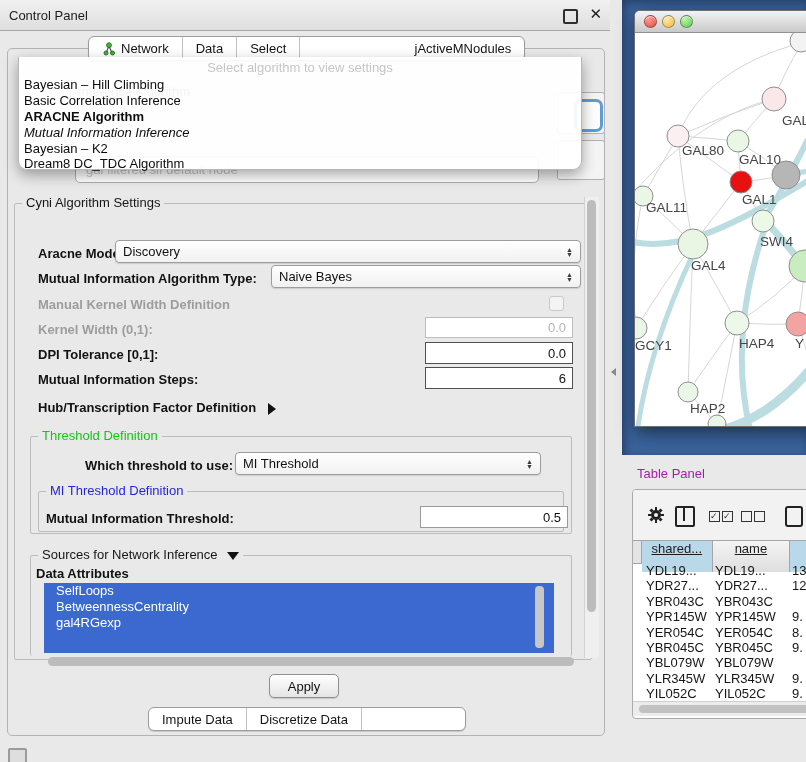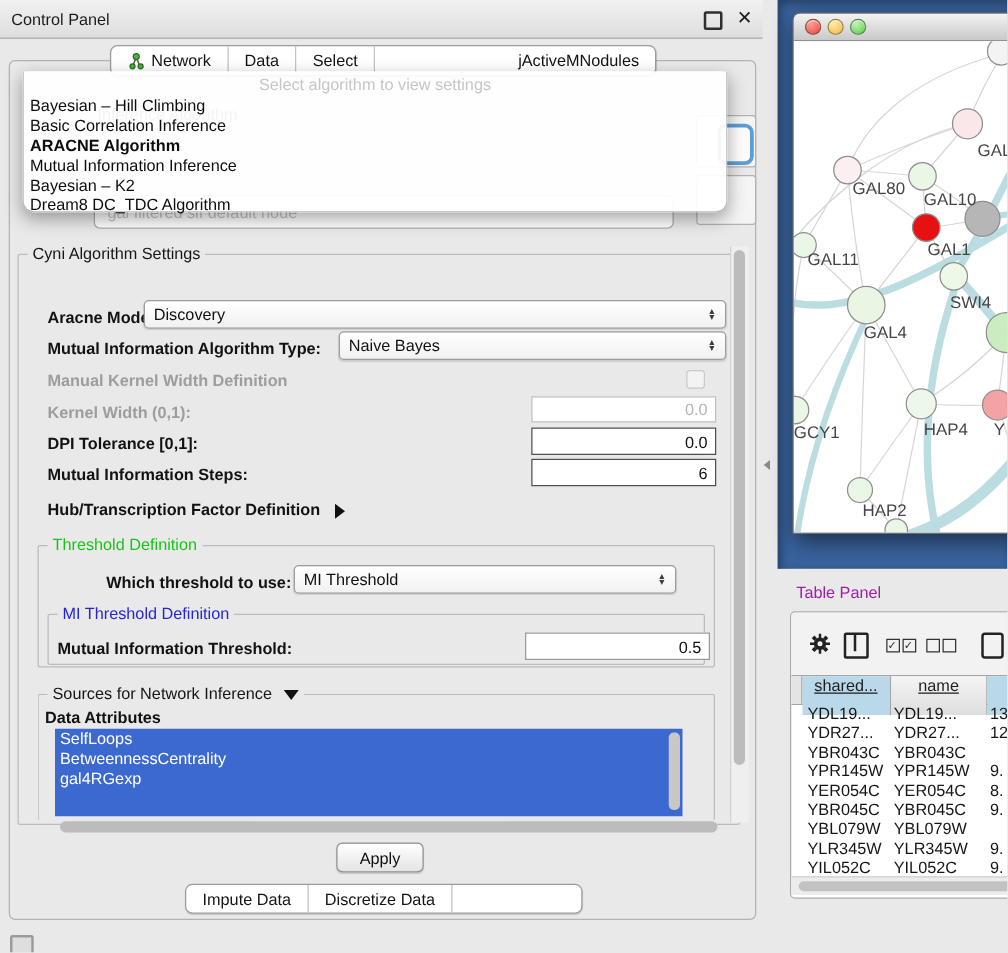--- a/index.html
+++ b/index.html
@@ -54,21 +54,21 @@
             justify-content:flex-end;padding-right:6px;}
   .numfield.en{border:1px solid #4f4f4f;color:#111;}
   .numfield.dis{border:1px solid #bdbdbd;color:#b4b4b4;}
   .chk{position:absolute;width:13px;height:13px;border:1px solid #c9c9c9;border-radius:3px;background:#f3f3f3;}
 
   .disc-arrow{display:inline-block;width:0;height:0;border-left:8px solid #111;
               border-top:6px solid transparent;border-bottom:6px solid transparent;vertical-align:middle;}
   .down-arrow{display:inline-block;width:0;height:0;border-top:8px solid #111;
               border-left:6px solid transparent;border-right:6px solid transparent;vertical-align:middle;}
 
-  .attr-list{left:44px;top:583px;width:502px;height:70px;background:#3c69cf;overflow:hidden;z-index:2;}
+  .attr-list{left:44px;top:583px;width:502px;height:70px;background:#3c69cf;overflow:hidden;z-index:2;padding-left:8px;}
   .attr-item{height:16px;line-height:16px;padding-left:4px;color:#fff;font-size:13px;white-space:nowrap;}
   .list-thumb{left:535px;top:586px;width:9px;height:62px;background:#c7c7c7;border-radius:4px;z-index:3;}
 
   .vscroll-track{left:584px;top:197px;width:14px;height:461px;background:#efefef;border-left:1px solid #d2d2d2;}
   .vscroll-thumb{left:587px;top:200px;width:9px;height:412px;background:#bcbcbc;border-radius:5px;}
   .hscroll-thumb{left:48px;top:657px;width:526px;height:9px;background:#bcbcbc;border-radius:5px;}
 
   .apply-btn{left:269px;top:674px;width:68px;height:22px;border:1px solid #8f8f8f;border-radius:5px;
              background:linear-gradient(#ffffff,#e4e4e4);display:flex;align-items:center;justify-content:center;
              font-size:13px;color:#111;box-shadow:0 1px 1px rgba(0,0,0,0.15);}
@@ -152,21 +152,21 @@
   <div class="abs ghost-box" style="left:557px;top:140px;width:46px;height:38px;border-radius:3px;"></div>
   <div class="abs ghost-combo">
     <span>gal filtered sif default node</span>
   </div>
 
   <div class="abs popup">
     <div class="popup-ghost">Select algorithm to view settings</div>
     <div class="popup-item" style="top:20px;">Bayesian – Hill Climbing</div>
     <div class="popup-item" style="top:36px;">Basic Correlation Inference</div>
     <div class="popup-item boldsel" style="top:52px;">ARACNE Algorithm</div>
-    <div class="popup-item" style="top:68px;">Mutual Information Inference</div>
+    <div class="popup-item" style="top:68px;font-style:italic;">Mutual Information Inference</div>
     <div class="popup-item" style="top:84px;">Bayesian – K2</div>
     <div class="popup-item" style="top:99px;">Dream8 DC_TDC Algorithm</div>
   </div>
 
   <div class="groupbox" style="left:14px;top:203px;width:564px;height:455px;padding-left:12px;">
     <span class="grouptitle">Cyni Algorithm Settings</span>
   </div>
 
   <div class="boldlabel" style="left:38px;top:246px;">Aracne Mode:</div>
   <div class="combo" style="left:115px;top:240px;width:450px;height:21px;">

